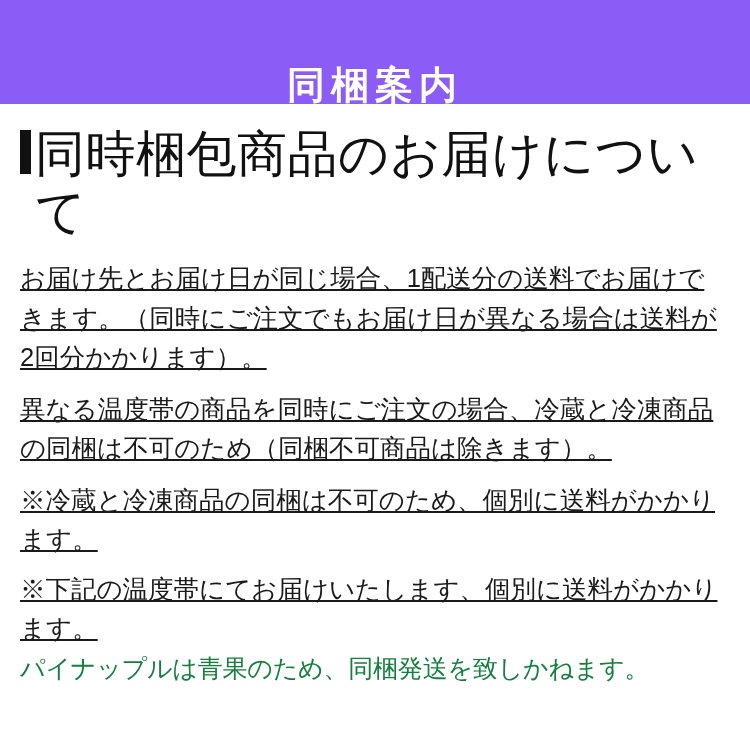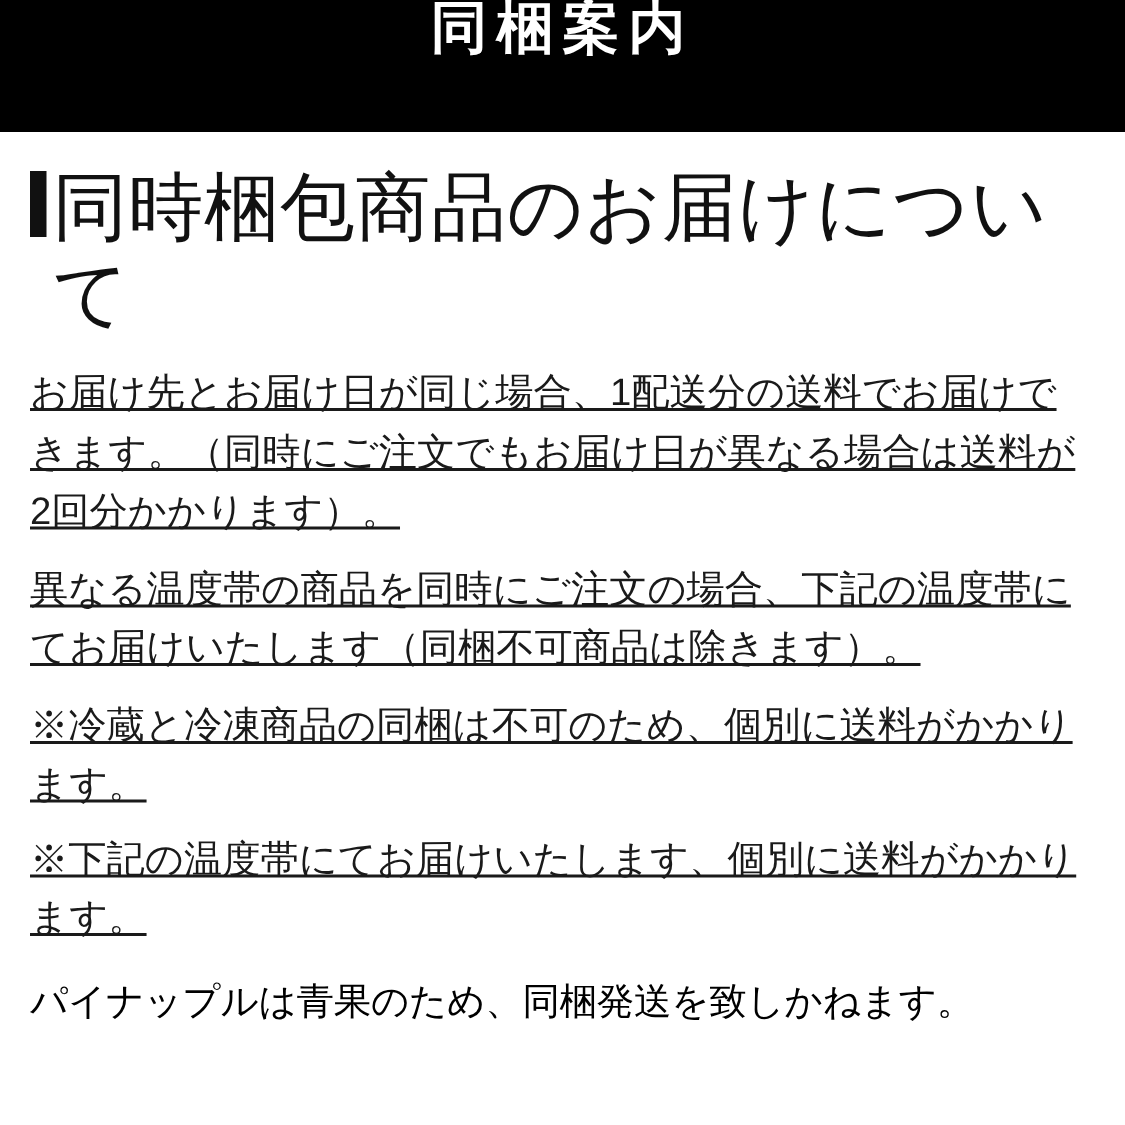--- a/index.html
+++ b/index.html
@@ -16,24 +16,24 @@
   .page {
     position: relative;
     width: 750px;
     height: 750px;
     background: #ffffff;
     box-sizing: border-box;
   }
   
   .header-banner {
     width: 750px;
-    height: 88px;
-    background: #000000;
+    height: 104px;
+    background: #8b5cf6;
     display: flex;
-    align-items: flex-start;
+    align-items: flex-end;
     justify-content: center;
     box-sizing: border-box;
   }
   .header-title {
     color: #ffffff;
     font-size: 38px;
     font-weight: bold;
     letter-spacing: 6px;
     line-height: 1;
     font-family: "Liberation Sans", sans-serif;
@@ -75,21 +75,21 @@
     margin: 0 0 12px 0;
     letter-spacing: 0px;
     font-family: "Liberation Sans", sans-serif;
     text-decoration: underline;
   }
   .para.tight {
     margin-bottom: 10px;
   }
   .notice {
     font-size: 25px;
-    color: #000000;
+    color: #15803d;
     line-height: 1.5;
     margin: 0;
     letter-spacing: -0.2px;
     font-family: Liberation Sans, sans-serif;
   }
   .notice-wrap {
     position: absolute;
     left: 20px;
     right: 14px;
     top: 650px;
@@ -106,21 +106,21 @@
 
   <div class="content">
 
     <div class="section-heading">
       <span class="heading-bar"></span>
       <span class="heading-text">同時梱包商品のお届けについて</span>
     </div>
 
     <div class="paragraphs">
       <p class="para">お届け先とお届け日が同じ場合、1配送分の送料でお届けできます。（同時にご注文でもお届け日が異なる場合は送料が2回分かかります）。</p>
-      <p class="para">異なる温度帯の商品を同時にご注文の場合、下記の温度帯にてお届けいたします（同梱不可商品は除きます）。</p>
+      <p class="para">異なる温度帯の商品を同時にご注文の場合、冷蔵と冷凍商品の同梱は不可のため（同梱不可商品は除きます）。</p>
       <p class="para tight">※冷蔵と冷凍商品の同梱は不可のため、個別に送料がかかります。</p>
       <p class="para tight">※下記の温度帯にてお届けいたします、個別に送料がかかります。</p>
     </div>
 
   </div>
 
   <div class="notice-wrap">
     <p class="notice">パイナップルは青果のため、同梱発送を致しかねます。</p>
   </div>
 

